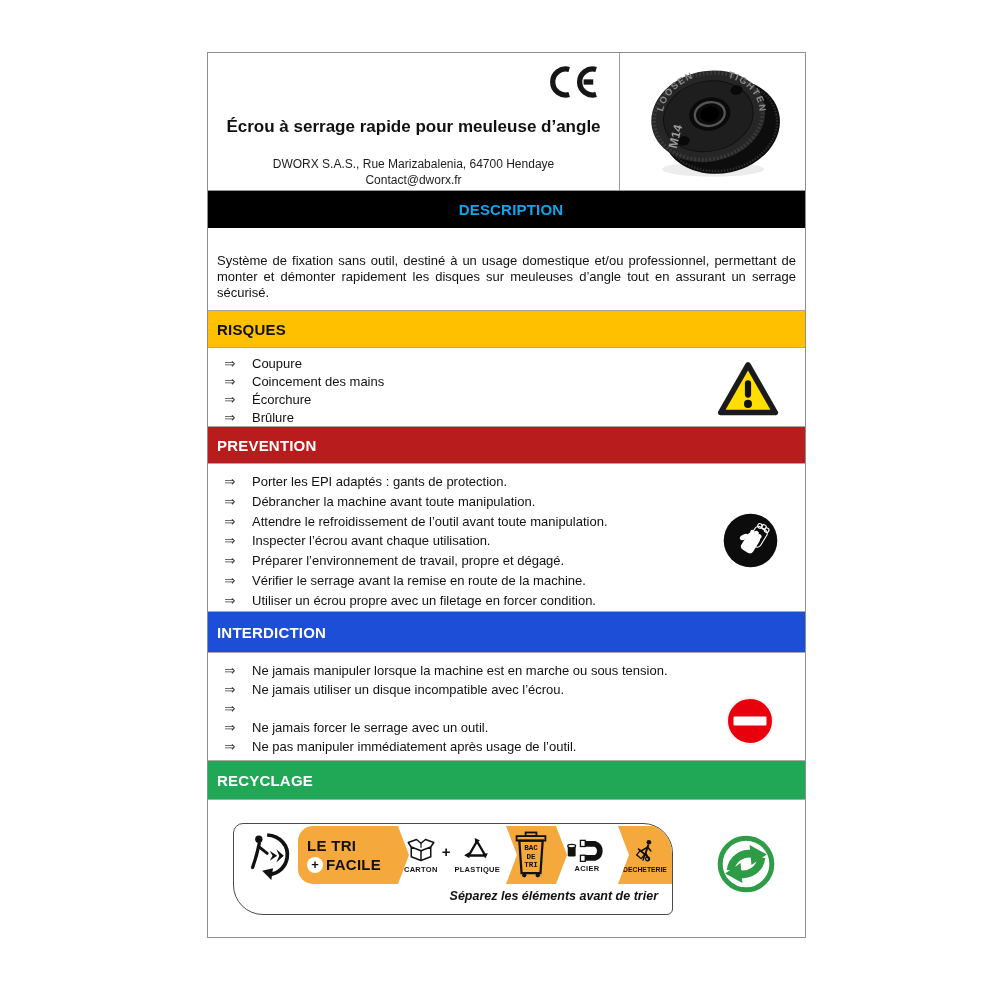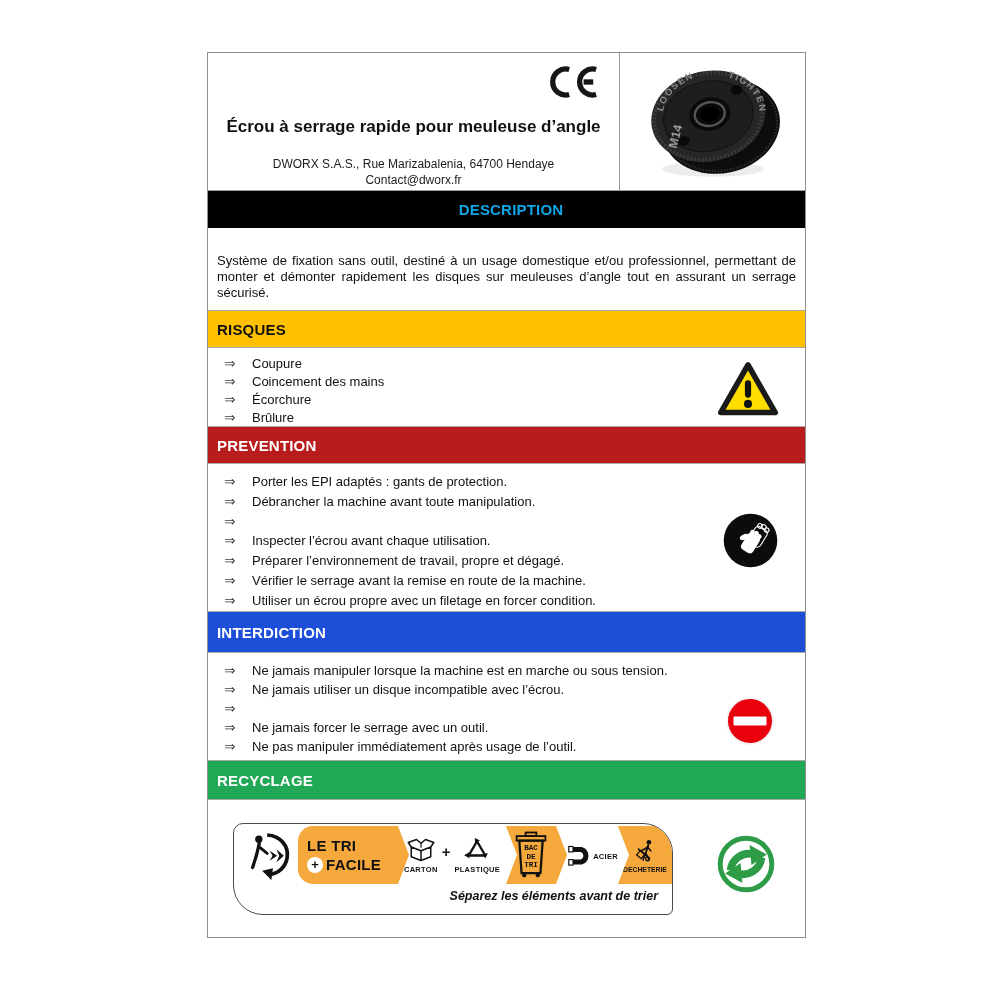--- a/index.html
+++ b/index.html
@@ -67,21 +67,21 @@
     border-top: 29px solid transparent; border-bottom: 29px solid transparent;
     border-left: 11px solid transparent;
   }
   .seg-brand { width: 100px; border-radius: 15px 0 0 15px; z-index: 6;
     display: flex; flex-direction: column; justify-content: center; padding-left: 9px; }
   .seg-brand::after { border-left-color: #F5A83C; }
   .seg-mats { width: 108px; z-index: 5; display: flex; align-items: center; justify-content: center; gap: 4px; }
   .seg-mats::after { border-left-color: #fff; }
   .seg-bin { width: 50px; z-index: 4; display: flex; align-items: center; justify-content: center; font-family: Liberation Mono, monospace; }
   .seg-bin::after { border-left-color: #F5A83C; }
-  .seg-acier { width: 62px; z-index: 3; display: flex; flex-direction: row; align-items: center; justify-content: center; }
+  .seg-acier { width: 62px; z-index: 3; display: flex; flex-direction: column; align-items: center; justify-content: center; }
   .seg-acier::after { border-left-color: #fff; }
   .seg-dech { flex: 1; z-index: 2; display: flex; flex-direction: column; align-items: center; justify-content: center; }
   .seg-dech::after { display: none; }
 
   .brand-l1 { font-size: 15px; font-weight: 800; letter-spacing: 0.3px; }
   .brand-l2 { display: flex; align-items: center; margin-top: 2px; }
   .plus-circle { width: 16px; height: 16px; border-radius: 50%; background: #fff;
     display: inline-flex; align-items: center; justify-content: center;
     font-size: 13px; font-weight: 800; margin-right: 3px; }
   .brand-l2 span.txt { font-size: 15px; font-weight: 800; letter-spacing: 0.3px; }
@@ -184,20 +184,21 @@
       <div class="li">
           <span class="arrow">⇒</span>
           <span>Porter les EPI adaptés : gants de protection.</span>
         </div>
       <div class="li">
           <span class="arrow">⇒</span>
           <span>Débrancher la machine avant toute manipulation.</span>
         </div>
       <div class="li">
           <span class="arrow">⇒</span>
+          <span>Attendre le refroidissement de l’outil avant toute manipulation.</span>
         </div>
       <div class="li">
           <span class="arrow">⇒</span>
           <span>Inspecter l’écrou avant chaque utilisation.</span>
         </div>
       <div class="li">
           <span class="arrow">⇒</span>
           <span>Préparer l’environnement de travail, propre et dégagé.</span>
         </div>
       <div class="li">

